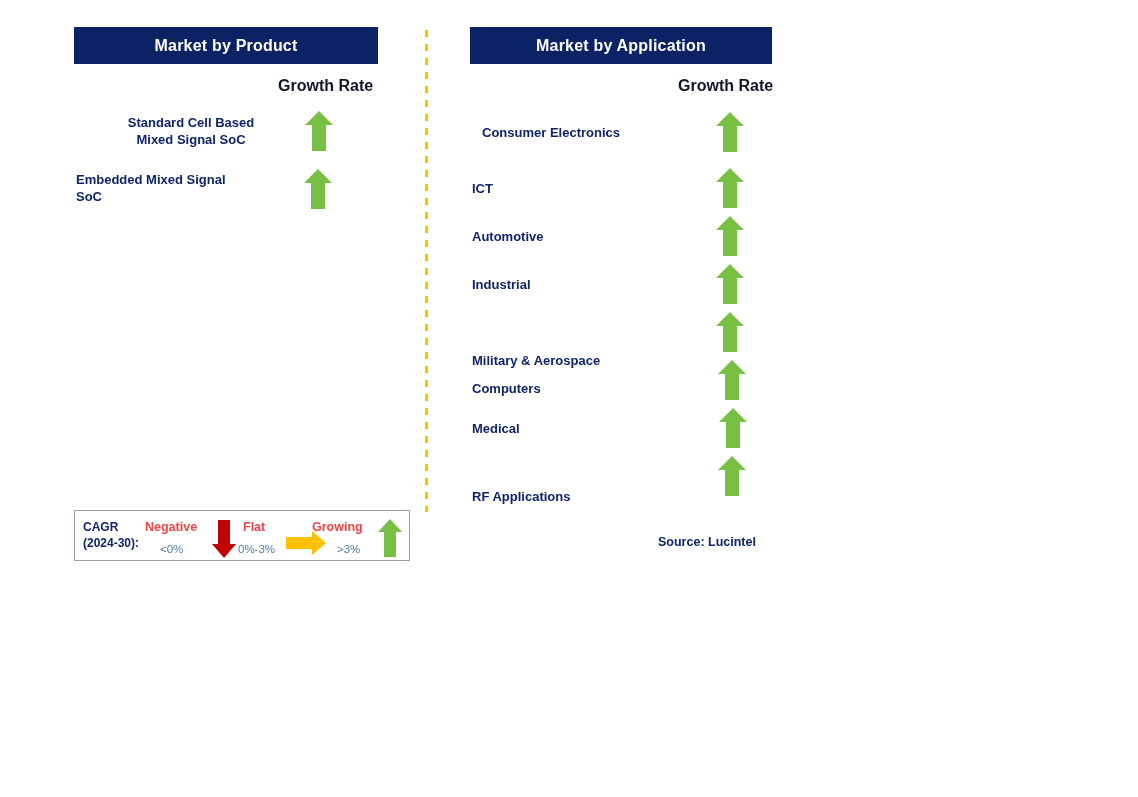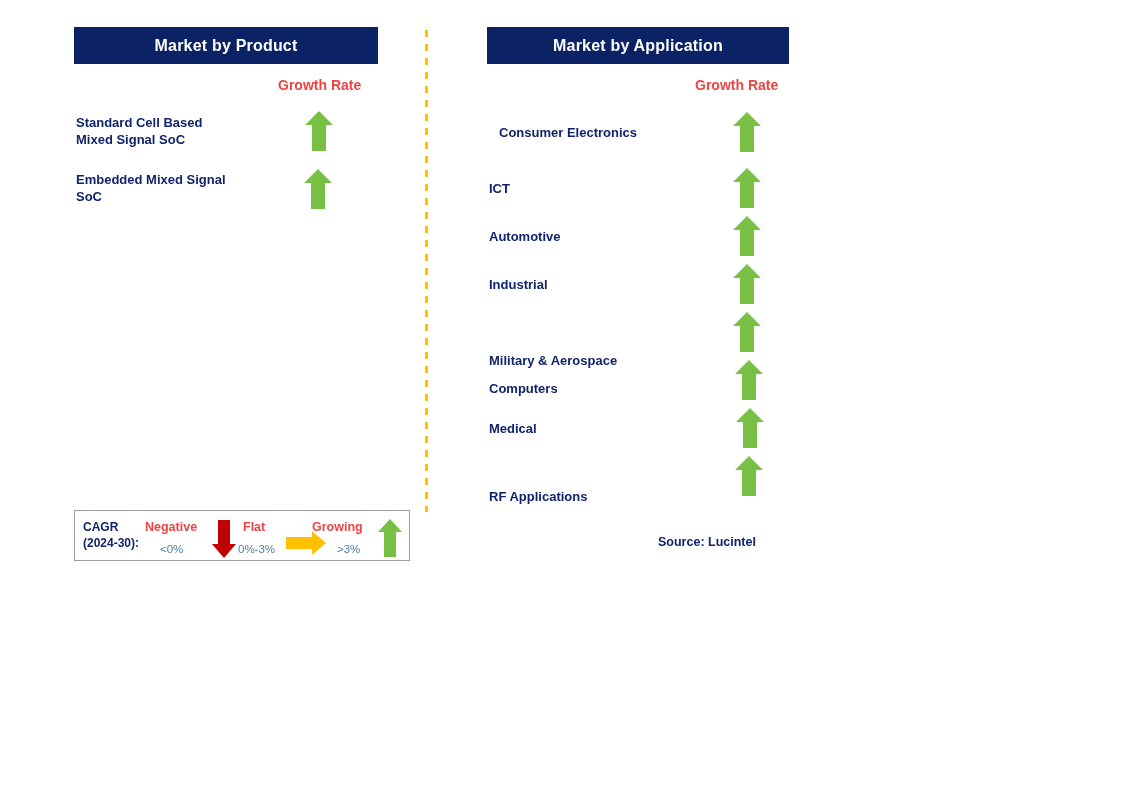--- a/index.html
+++ b/index.html
@@ -17,44 +17,44 @@
   }
 
   
   .panel {
     position: absolute;
     top: 0;
     width: 400px;
     height: 797px;
   }
   #panel-product { left: 74px; }
-  #panel-application { left: 487px; }
+  #panel-application { left: 470px; }
 
   .panel-header {
     position: absolute;
     top: 27px;
     left: 0;
     width: 304px;
     height: 37px;
     background: #0b2265;
     color: #ffffff;
     font-size: 16px;
     font-weight: bold;
     display: flex;
     align-items: center;
     justify-content: center;
     letter-spacing: 0.2px;
   }
   #panel-application .panel-header { width: 302px; }
 
   .growth-rate-label {
     position: absolute;
-    font-size: 14px;
-    font-weight: bold;
-    color: #ef4444;
+    font-size: 16px;
+    font-weight: bold;
+    color: #0f172a;
     white-space: nowrap;
   }
 
   
   .row {
     position: absolute;
     left: 2px;
     display: flex;
     align-items: flex-start;
   }
@@ -136,21 +136,21 @@
 </style>
 </head>
 <body>
 
 <div class="panel" id="panel-product">
 
   <div class="panel-header">Market by Product</div>
 
   <div class="growth-rate-label" style="left:204px; top:77px;">Growth Rate</div>
 
-  <div class="row" style="top:114px;">
+  <div class="row" style="top:114px;text-align:center;">
     <div class="row-label" style="width:230px;">Standard Cell Based
 Mixed Signal SoC</div>
   </div>
   <span class="arrow" style="left:230px; top:110px;">
     <svg width="30" height="42" viewBox="0 0 30 42" aria-hidden="true">
       <path d="M15 1 L29 15 L22 15 L22 41 L8 41 L8 15 L1 15 Z" fill="#77c043"></path>
     </svg>
   </span>
 
   <div class="row" style="top:171px;">

